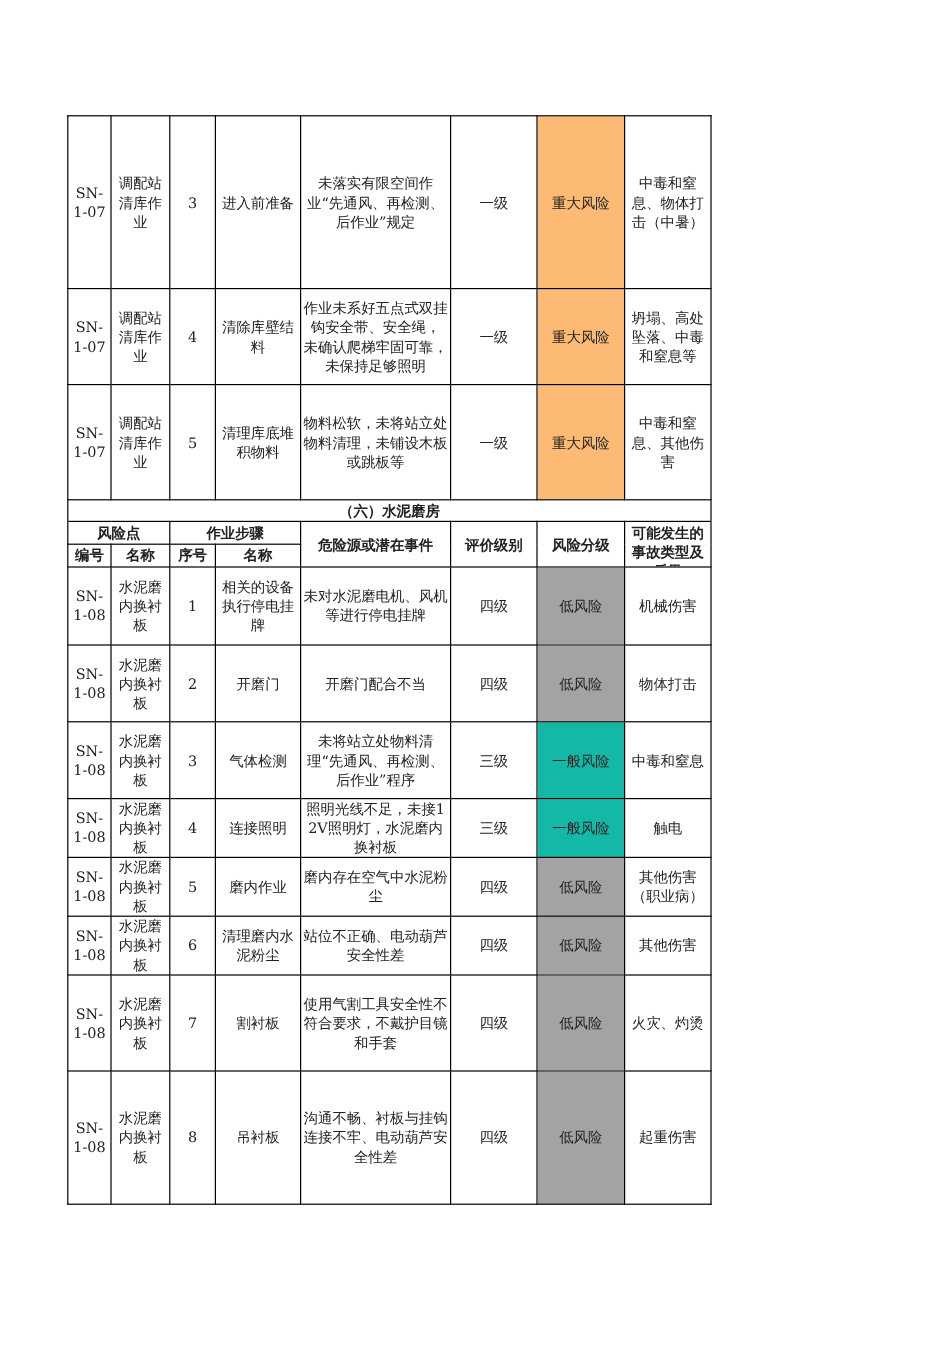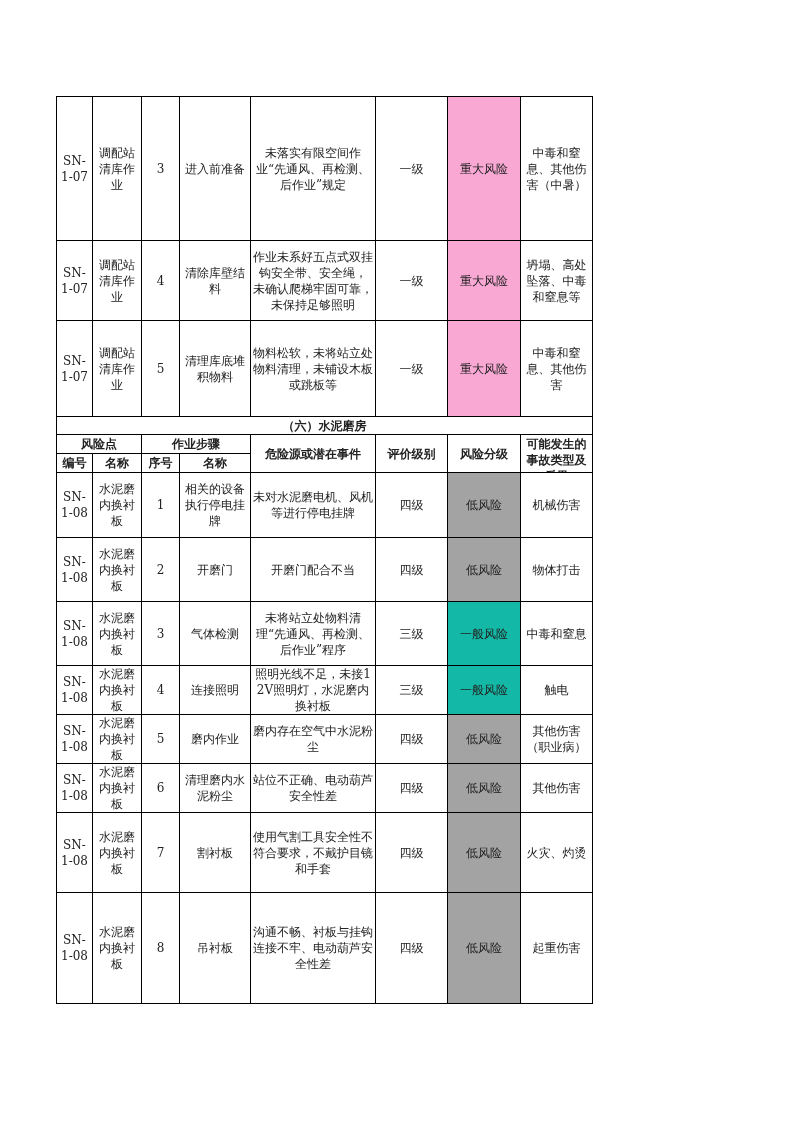--- a/index.html
+++ b/index.html
@@ -7,21 +7,21 @@
          font-family: "DejaVu Serif", "Liberation Serif", serif; color: #222; }
   table.sheet { position: absolute; left: 56px; top: 96px; border-collapse: collapse;
                 table-layout: fixed; width: 536px; }
   table.sheet td { border: 1px solid #000; padding: 0 1px; text-align: center; vertical-align: middle;
                    font-size: 12px; line-height: 16px; overflow: hidden; word-break: break-all; }
   td.sec { text-align: left; border-right: none; font-weight: bold; font-size: 12px; padding-left: 3px;
            font-family: "DejaVu Sans", "Liberation Sans", sans-serif; }
   td.hdr { font-weight: bold; font-family: "DejaVu Sans", "Liberation Sans", sans-serif; font-size: 12px; line-height: 15px; }
   td.hdr-last { vertical-align: top; }
   td.hdr-last div { height: 36px; overflow: hidden; }
-  td.red { background: #f9a8d4; }
+  td.red { background: #fdba74; }
   td.blue { background: #a3a3a3; }
   td.yellow { background: #14b8a6; }
   td.code { font-size: 12px; line-height: 17px; }
 </style>
 </head>
 <body>
 
 <table class="sheet">
   <colgroup>
     <col style="width:36px">
@@ -38,21 +38,21 @@
         <td class="code">
           <div>SN-</div>
           <div>1-07</div>
         </td>
         <td>调配站清库作业</td>
         <td>3</td>
         <td>进入前准备</td>
         <td>未落实有限空间作业“先通风、再检测、后作业”规定</td>
         <td>一级</td>
         <td class="red">重大风险</td>
-        <td>中毒和窒息、其他伤害（中暑）</td>
+        <td>中毒和窒息、物体打击（中暑）</td>
       </tr>
       <tr style="height: 80px;">
         <td class="code">
           <div>SN-</div>
           <div>1-07</div>
         </td>
         <td>调配站清库作业</td>
         <td>4</td>
         <td>清除库壁结料</td>
         <td>作业未系好五点式双挂钩安全带、安全绳， 未确认爬梯牢固可靠，未保持足够照明</td>

